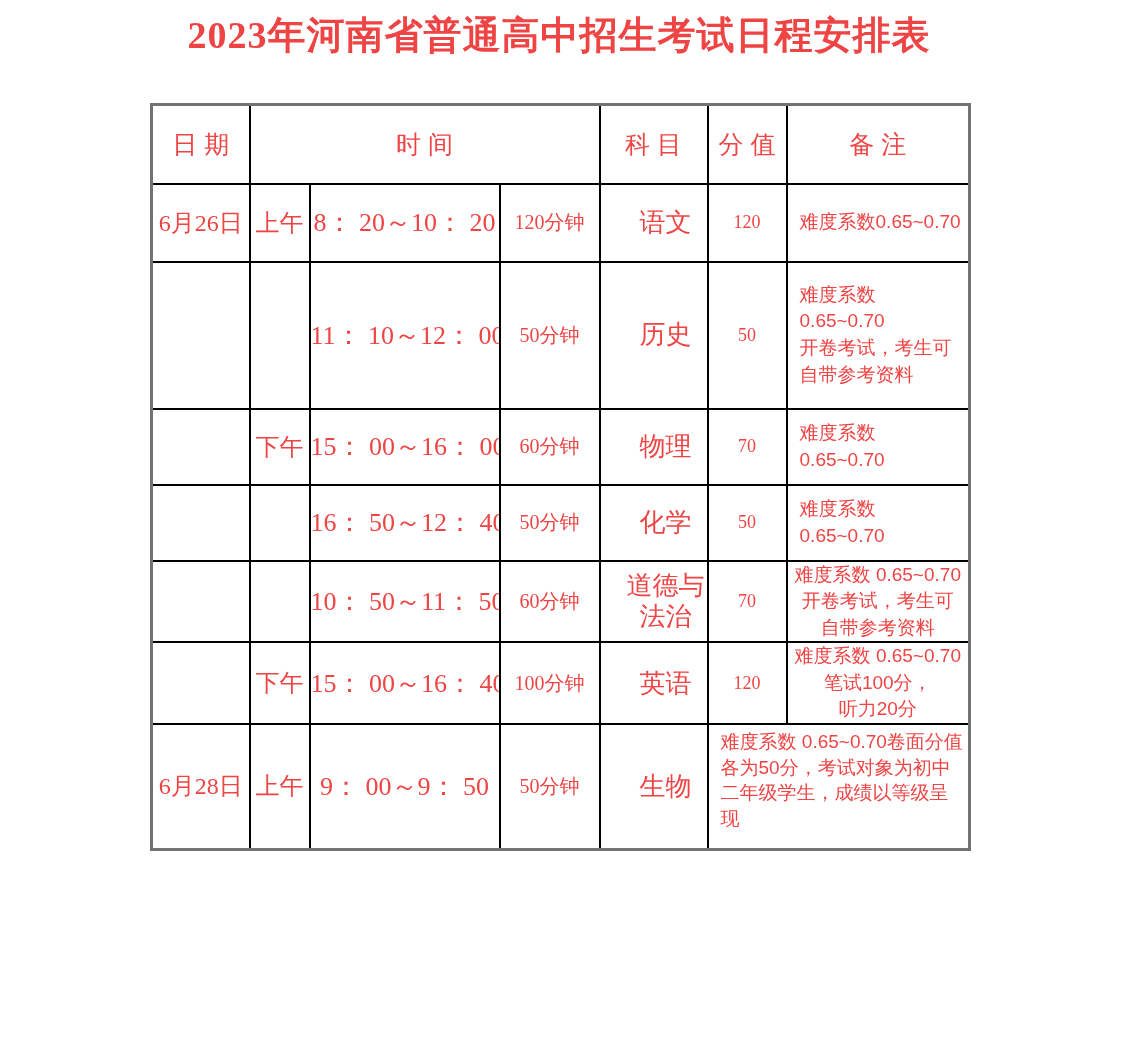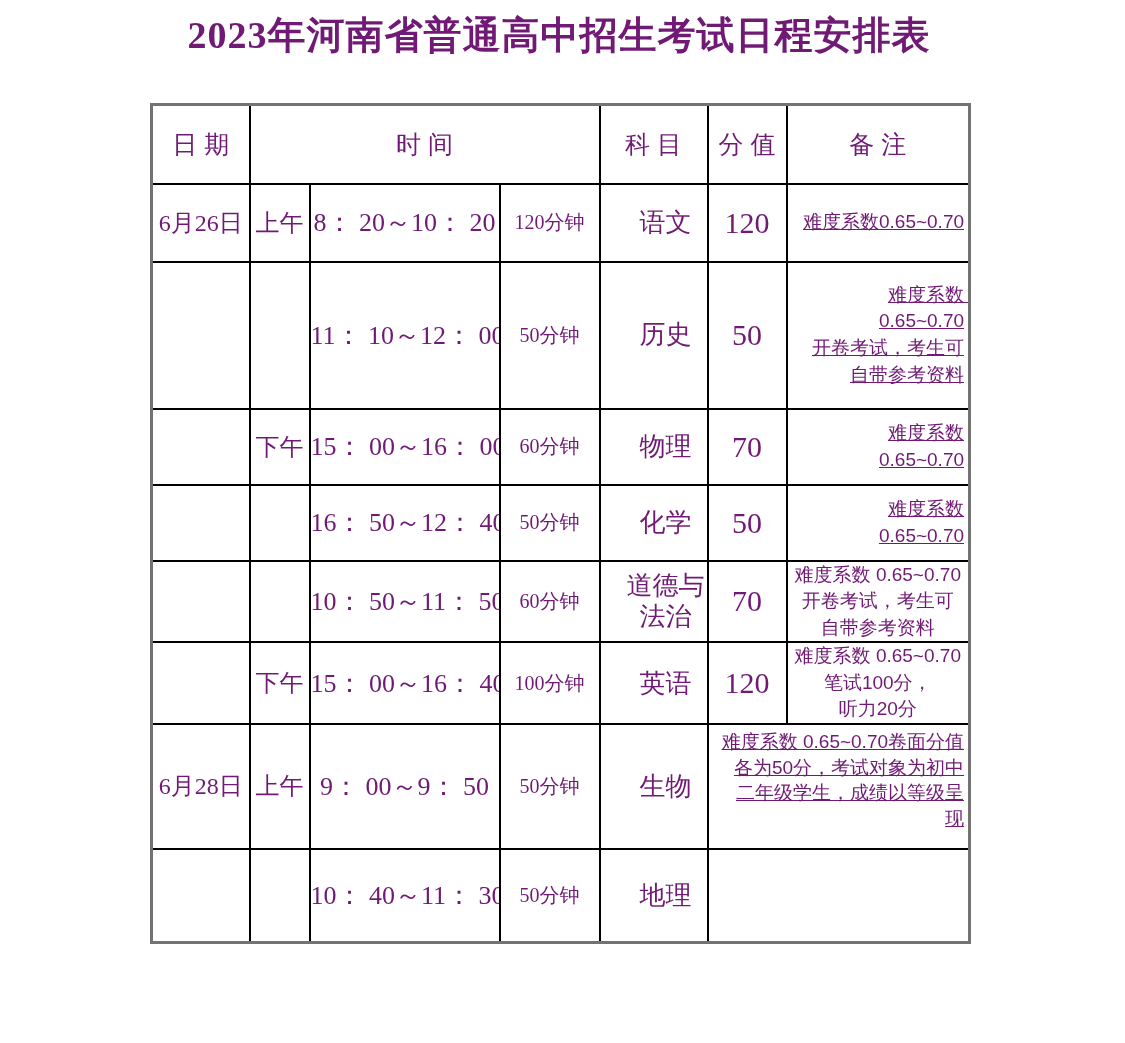--- a/index.html
+++ b/index.html
@@ -1,21 +1,21 @@
 <!DOCTYPE html>
 <html><head>
 <meta charset="utf-8">
 <style>
   html, body { margin: 0; padding: 0; background: #ffffff; }
   .page {
     position: relative;
     width: 998px;
     height: 1043px;
     background: #ffffff;
-    color: #701a75;
+    color: #ef4444;
     font-family: "Liberation Serif", "DejaVu Serif", serif;
   }
   .title {
     position: absolute;
     top: 10px;
     left: 150px;
     width: 818px;
     margin: 0;
     text-align: center;
     font-size: 38px;
@@ -53,27 +53,27 @@
   tbody tr:nth-child(6) { height: 79px; }
   tbody tr:nth-child(7) { height: 117px; }
   tbody tr:nth-child(8) { height: 94px; }
   tbody tr:nth-child(9) { height: 86px; }
 
   .col-date     { font-size: 24px; }
   .col-ampm     { font-size: 24px; font-family: "Liberation Sans", "DejaVu Sans", sans-serif; }
   .col-time     { font-size: 26px; white-space: nowrap; text-align: center; }
   .col-duration { font-size: 20px; }
   .col-subject  { font-size: 26px; line-height: 1.2; font-family: "Liberation Sans", "DejaVu Sans", sans-serif; padding-left: 24px; }
-  .col-score    { font-size: 30px; border-radius: 12px; }
+  .col-score    { font-size: 18px; border-radius: 12px; }
   .col-remark   {
     font-size: 19px;
     line-height: 1.4;
     font-family: "Liberation Sans", "DejaVu Sans", sans-serif;
   }
-  .align-left   { text-align: right; padding-left: 12px; padding-right: 4px; text-decoration: underline; }
+  .align-left   { text-align: left; padding-left: 12px; padding-right: 4px; }
   .align-center { text-align: center; padding-left: 2px; padding-right: 2px; }
   .col-merged   { padding-top: 4px; padding-bottom: 16px; line-height: 1.35; }
   .line { white-space: pre-wrap; }
 </style>
 </head>
 <body>
 
 <div class="page">
   <h1 class="title">2023年河南省普通高中招生考试日程安排表</h1>
   <table class="schedule">
@@ -166,23 +166,15 @@
           </td>
         </tr>
         <tr>
           <td class="col-date">6月28日</td>
           <td class="col-ampm">上午</td>
           <td class="col-time">9： 00～9： 50</td>
           <td class="col-duration">50分钟</td>
           <td class="col-subject">生物</td>
           <td colspan="2" class="col-remark col-merged align-left">难度系数 0.65~0.70卷面分值各为50分，考试对象为初中二年级学生，成绩以等级呈现</td>
         </tr>
-        <tr>
-          <td class="col-date"></td>
-          <td class="col-ampm"></td>
-          <td class="col-time">10： 40～11： 30</td>
-          <td class="col-duration">50分钟</td>
-          <td class="col-subject">地理</td>
-          <td colspan="2" class="col-remark col-merged align-left"></td>
-        </tr>
       </tbody>
   </table>
 </div>
 
 </body></html>

